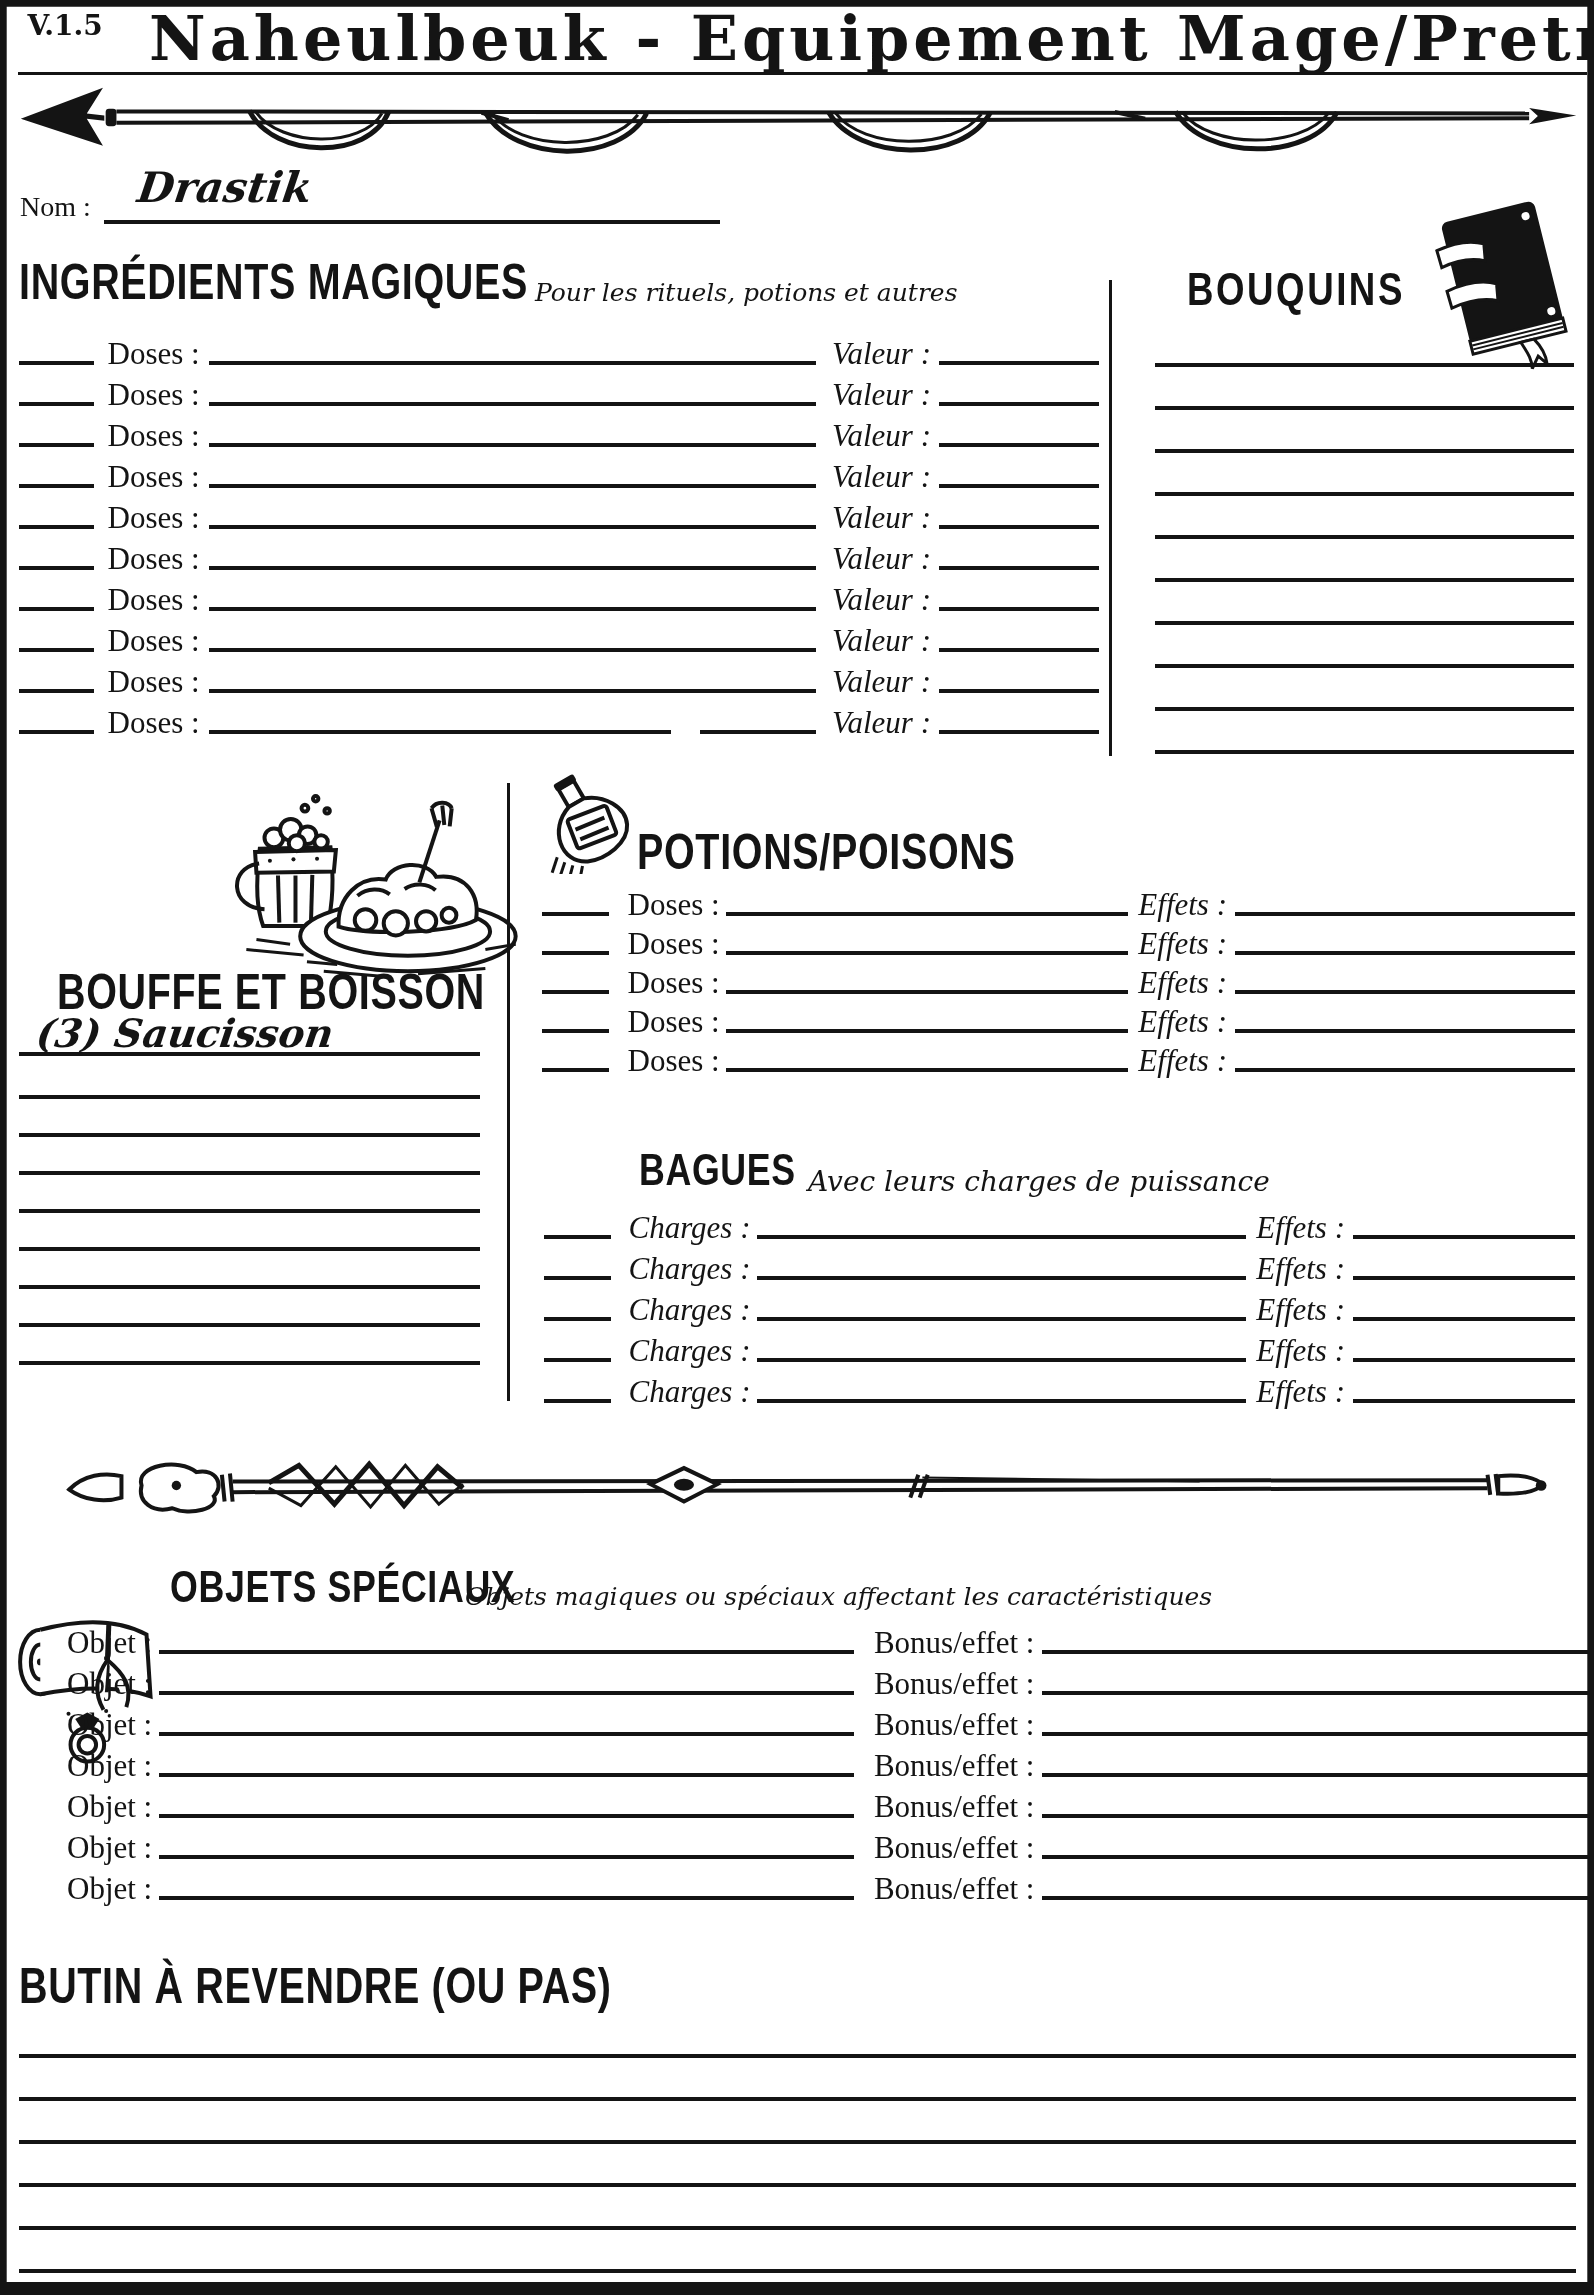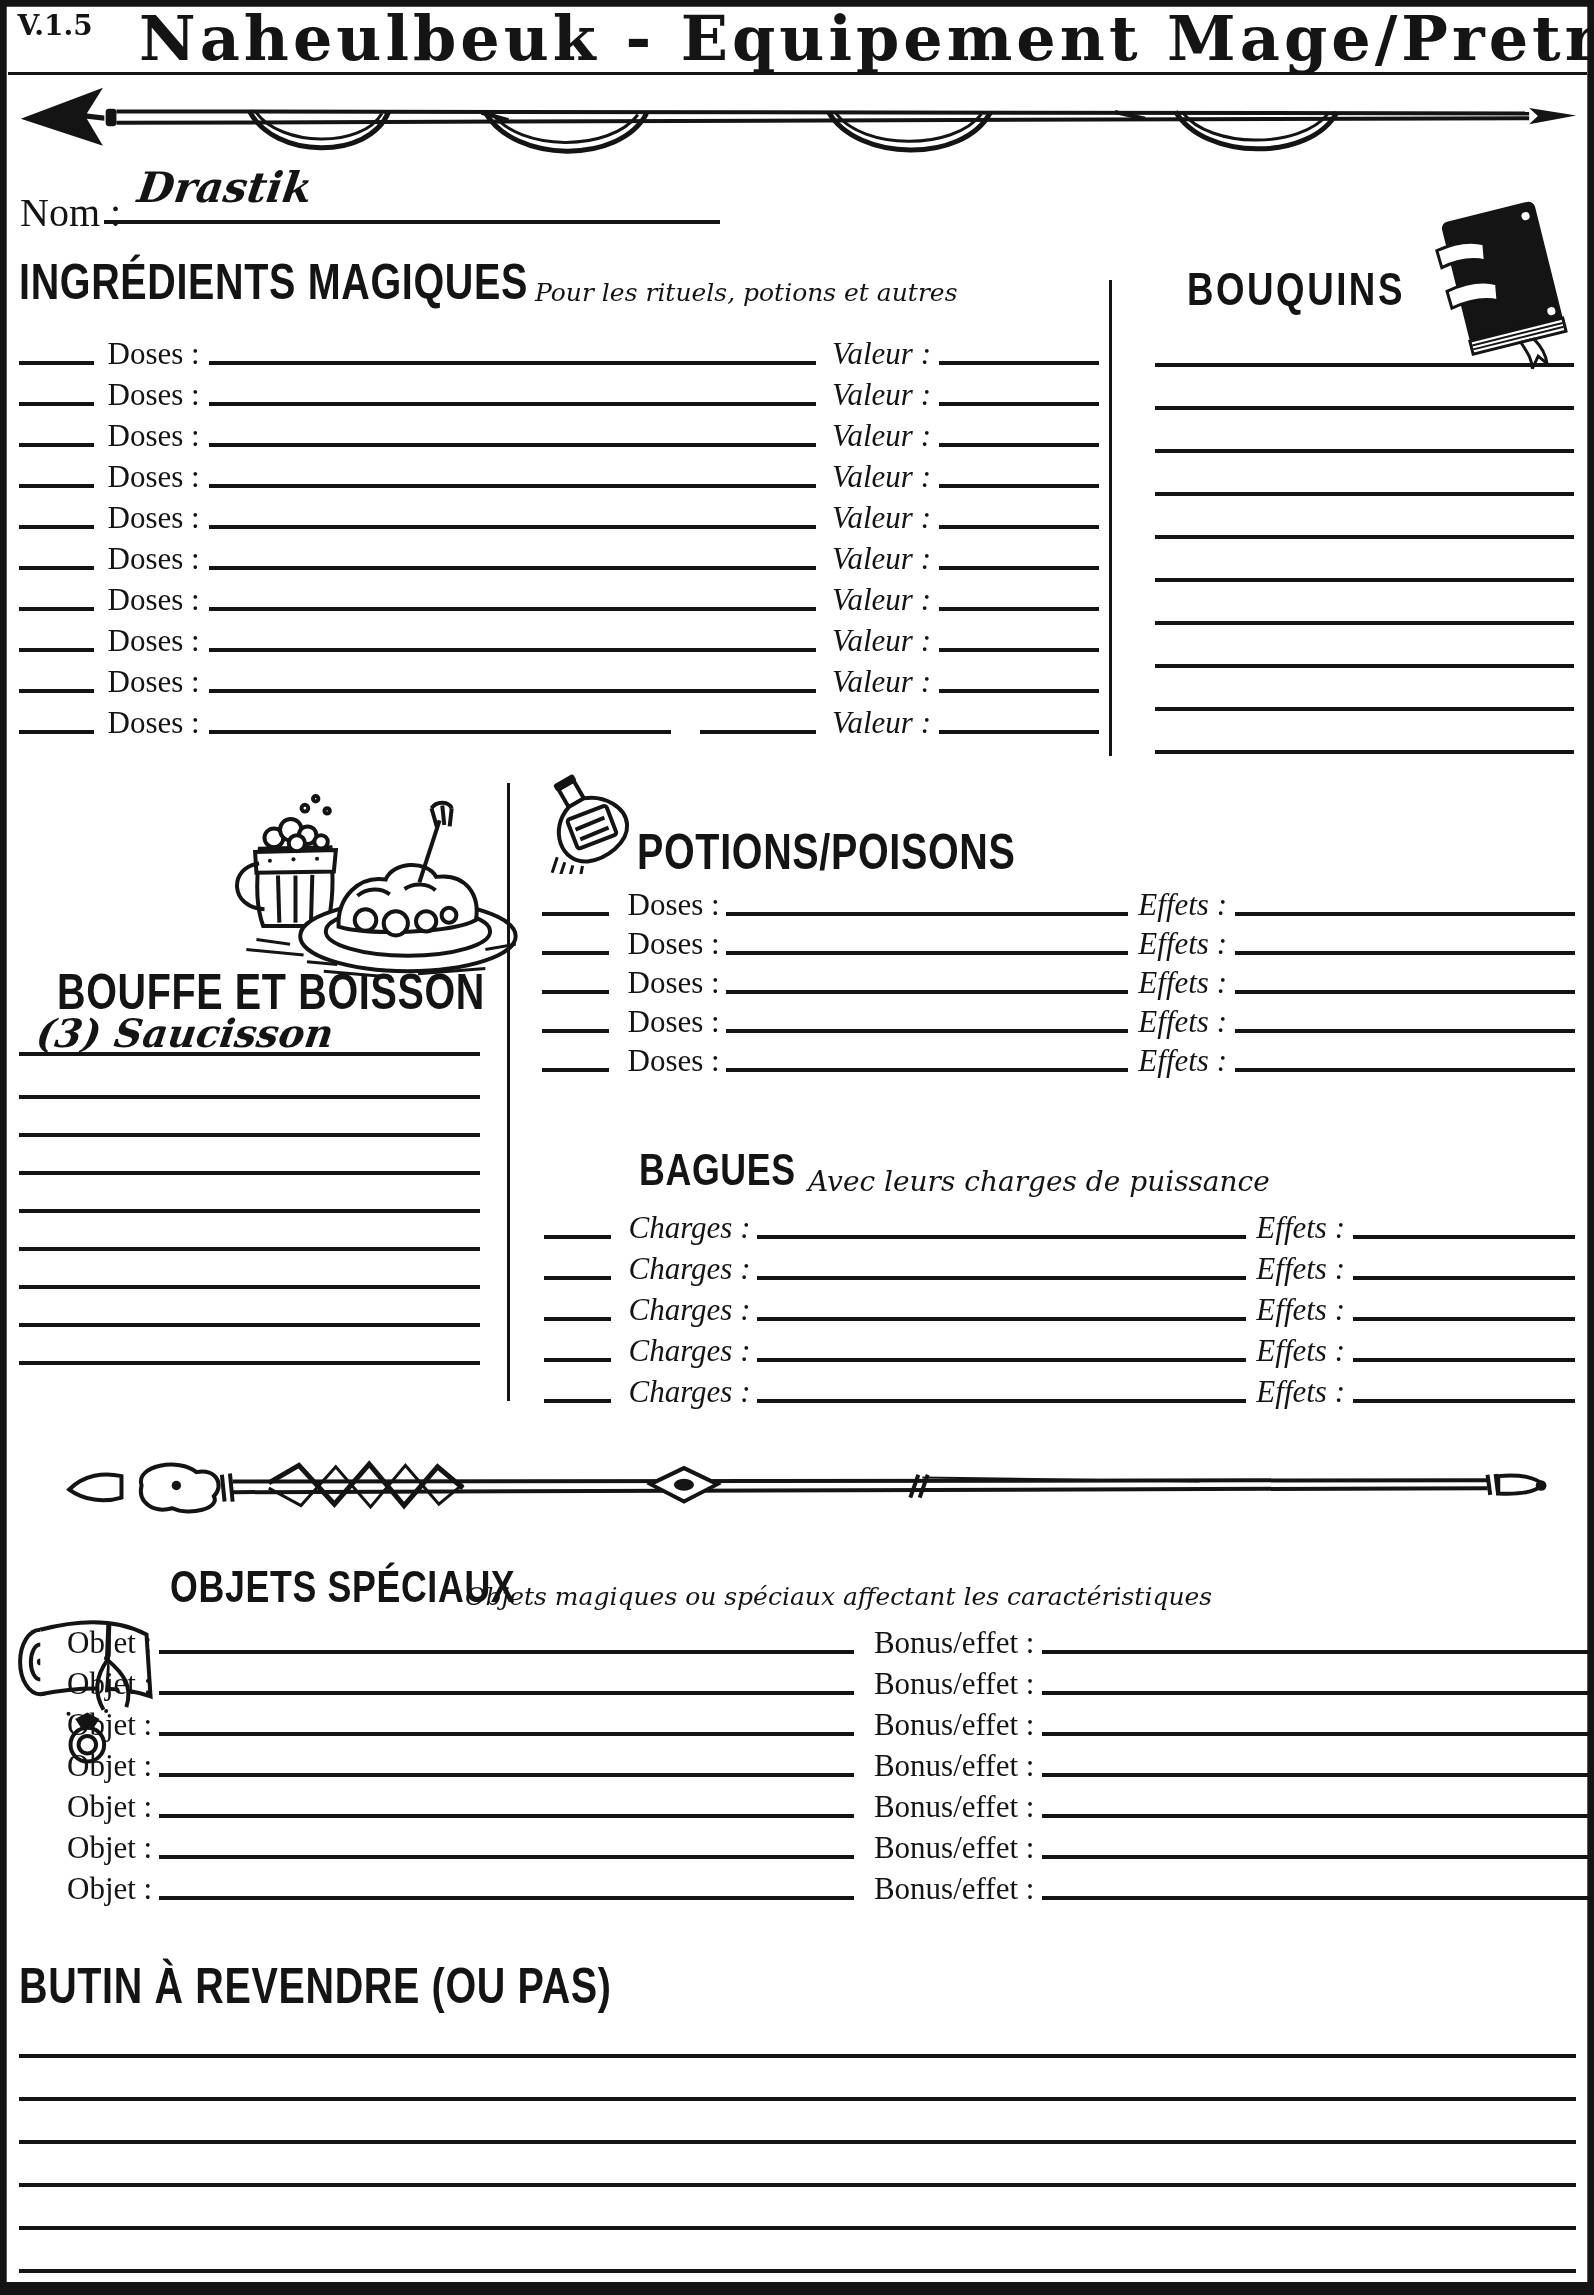--- a/index.html
+++ b/index.html
@@ -38,21 +38,21 @@
       transparent calc(100% - 145px),transparent calc(100% - 116px),#141414 calc(100% - 116px));
   }
   svg{display:block;}
   svg *{vector-effect:non-scaling-stroke;}
 </style>
 </head>
 <body>
 
 <div class="page">
 
-  <div class="abs titlebar" style="left:8px;top:6.7px;right:6.7px;height:65px;padding-left:28px;">
+  <div class="abs titlebar" style="left:18px;top:6.7px;right:6.7px;height:65px;padding-left:28px;">
     <span class="abs ver" style="left:9.4px;top:5.4px;">V.1.5</span>
     <span class="abs uncial" style="left:131px;top:1.3px;">Naheulbeuk - Equipement Mage/Pretre</span>
   </div>
 
   <svg class="abs" style="left:10px;top:77px;" width="1573" height="89" viewBox="0 0 2335 132">
     <g stroke="#141414" fill="none" stroke-width="4">
       <path d="M16 62 L138 16 L114 54 L140 57 L140 65 L114 62 L138 102 Z" fill="#141414" stroke="none"></path>
       <rect x="142" y="47" width="16" height="26" rx="5" fill="#141414" stroke="none"></rect>
       <line x1="158" y1="51" x2="2255" y2="54"></line>
       <line x1="158" y1="68" x2="2255" y2="61"></line>
@@ -63,21 +63,21 @@
       <path d="M705 52 C748 128 905 130 945 54" stroke-width="5"></path>
       <path d="M716 54 C756 110 890 112 932 56" stroke-width="3"></path>
       <path d="M1215 52 C1258 126 1415 128 1455 53" stroke-width="5"></path>
       <path d="M1226 54 C1266 108 1400 110 1442 55" stroke-width="3"></path>
       <path d="M1730 51 C1773 124 1930 126 1970 52" stroke-width="5"></path>
       <path d="M1741 53 C1781 106 1915 108 1957 54" stroke-width="3"></path>
       <path d="M2255 46 L2325 57 L2255 70 L2268 58 Z" fill="#141414" stroke="none"></path>
     </g>
   </svg>
 
-  <span class="abs lbl" style="left:20px;top:193px;font-size:40px;">Nom :</span>
+  <span class="abs lbl" style="left:20px;top:193px;font-size:28px;">Nom :</span>
   <span class="abs hand" style="left:138px;top:167px;font-size:42px;">Drastik</span>
   <div class="abs bl" style="left:104px;top:220px;width:616px;"></div>
 
   <svg class="abs" style="left:1425px;top:197px;" width="154" height="178" viewBox="0 0 228 264">
     <g transform="rotate(-14 112 120)">
       <rect x="45" y="20" width="142" height="192" rx="10" fill="#141414"></rect>
       <path d="M45 200 L187 200 L187 220 L45 220 Z" fill="#fff" stroke="#141414" stroke-width="3"></path>
       <line x1="47" y1="207" x2="185" y2="207" stroke="#141414" stroke-width="2"></line>
       <line x1="47" y1="213" x2="185" y2="213" stroke="#141414" stroke-width="2"></line>
       <path d="M30 58 C62 52 84 56 100 65 L96 90 C78 81 56 79 31 84 Z" fill="#fff" stroke="#141414" stroke-width="3"></path>

